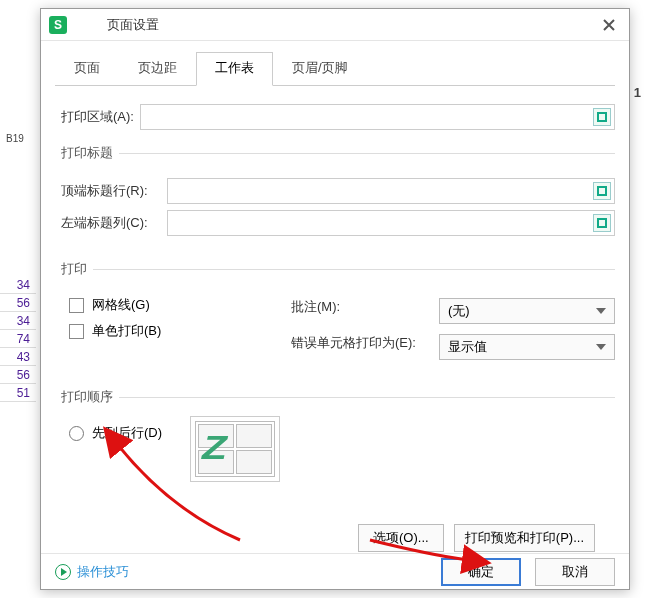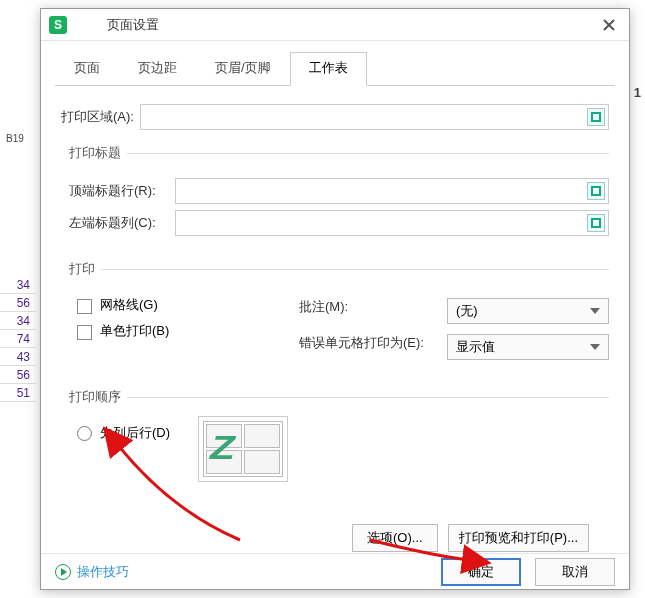--- a/index.html
+++ b/index.html
@@ -20,32 +20,32 @@
   .app-icon { width:18px; height:18px; background:#1aaf5d; border-radius:3px; color:#fff; font-weight:bold; font-size:12px; display:flex; align-items:center; justify-content:center; margin-right:8px; }
   .title { flex:1; color:#333;margin-left:32px; }
   .close-icon { width:24px; height:24px; display:flex; align-items:center; justify-content:center; cursor:pointer; color:#555;}
   .close-icon svg { width:12px; height:12px; stroke:#555; stroke-width:2; }
 
   .tabs { display:flex; padding:10px 14px 0 14px; gap:0; }
   .tab { padding:6px 18px 8px 18px; color:#444; cursor:pointer; border:1px solid transparent; border-bottom:none; position:relative; top:1px;}
   .tab.active { border:1px solid #ccc; border-bottom:1px solid #fff; background:#fff; color:#000; font-weight:500;}
   .tabline { height:1px; background:#ccc; margin:0 14px; }
 
-  .body { padding:12px 20px 8px 20px; flex:1; overflow:hidden; }
+  .body { padding:12px 14px 8px 20px; flex:1; overflow:hidden; }
 
   .row { display:flex; align-items:center; margin:6px 0; gap:6px; }
   .lbl { color:#333; white-space:nowrap; }
   .field { flex:1; height:26px; border:1px solid #ccc; background:#fff; position:relative; }
   .field .picker { position:absolute; right:3px; top:3px; width:18px; height:18px; border:1px solid #9cc; background:#eefaf4; display:flex; align-items:center; justify-content:center; cursor:pointer;}
   .field .picker svg { width:10px; height:10px; stroke:#1a8; stroke-width:2; fill:none;}
 
-  fieldset { border:1px solid #ddd; border-left:none; border-right:none; border-bottom:none; margin:14px 0 6px 8px; padding:10px 0 4px 0; }
+  fieldset { border:1px solid #ddd; border-left:none; border-right:none; border-bottom:none; margin:14px 0 6px 0; padding:10px 0 4px 0; }
   fieldset legend { color:#555; padding:0 6px 0 0; }
 
-  .checkbox-row { display:flex; align-items:flex-end; margin:8px 0 8px 8px; gap:8px; }
+  .checkbox-row { display:flex; align-items:center; margin:8px 0 8px 8px; gap:8px; }
   .cb { width:15px; height:15px; border:1px solid #888; background:#fff; cursor:pointer; }
   .print-grid { display:flex; gap:30px; }
   .print-left { width:200px; }
   .print-right { flex:1; }
   .rrow { display:flex; align-items:flex-start; margin:10px 0; gap:8px; }
   .rlbl { width:140px; color:#333; }
   .select { flex:1; height:26px; border:1px solid #bbb; background:#fafafa; display:flex; align-items:center; padding:0 8px; justify-content:space-between; cursor:pointer;}
   .select .caret { width:0;height:0;border-left:5px solid transparent;border-right:5px solid transparent;border-top:6px solid #666; }
 
   .radio-row { display:flex; align-items:center; margin:8px 0 8px 8px; gap:8px; }
@@ -94,22 +94,22 @@
     <div class="close-icon">
       <svg viewBox="0 0 12 12">
           <path d="M1 1 L11 11 M11 1 L1 11"></path>
         </svg>
     </div>
   </div>
 
   <div class="tabs">
     <div class="tab">页面</div>
     <div class="tab">页边距</div>
+    <div class="tab active">工作表</div>
     <div class="tab">页眉/页脚</div>
-    <div class="tab active">工作表</div>
   </div>
   <div class="tabline"></div>
 
   <div class="body">
 
     <div class="row">
       <span class="lbl">打印区域(A):</span>
       <div class="field">
         <div class="picker">
           <svg viewBox="0 0 10 10">

